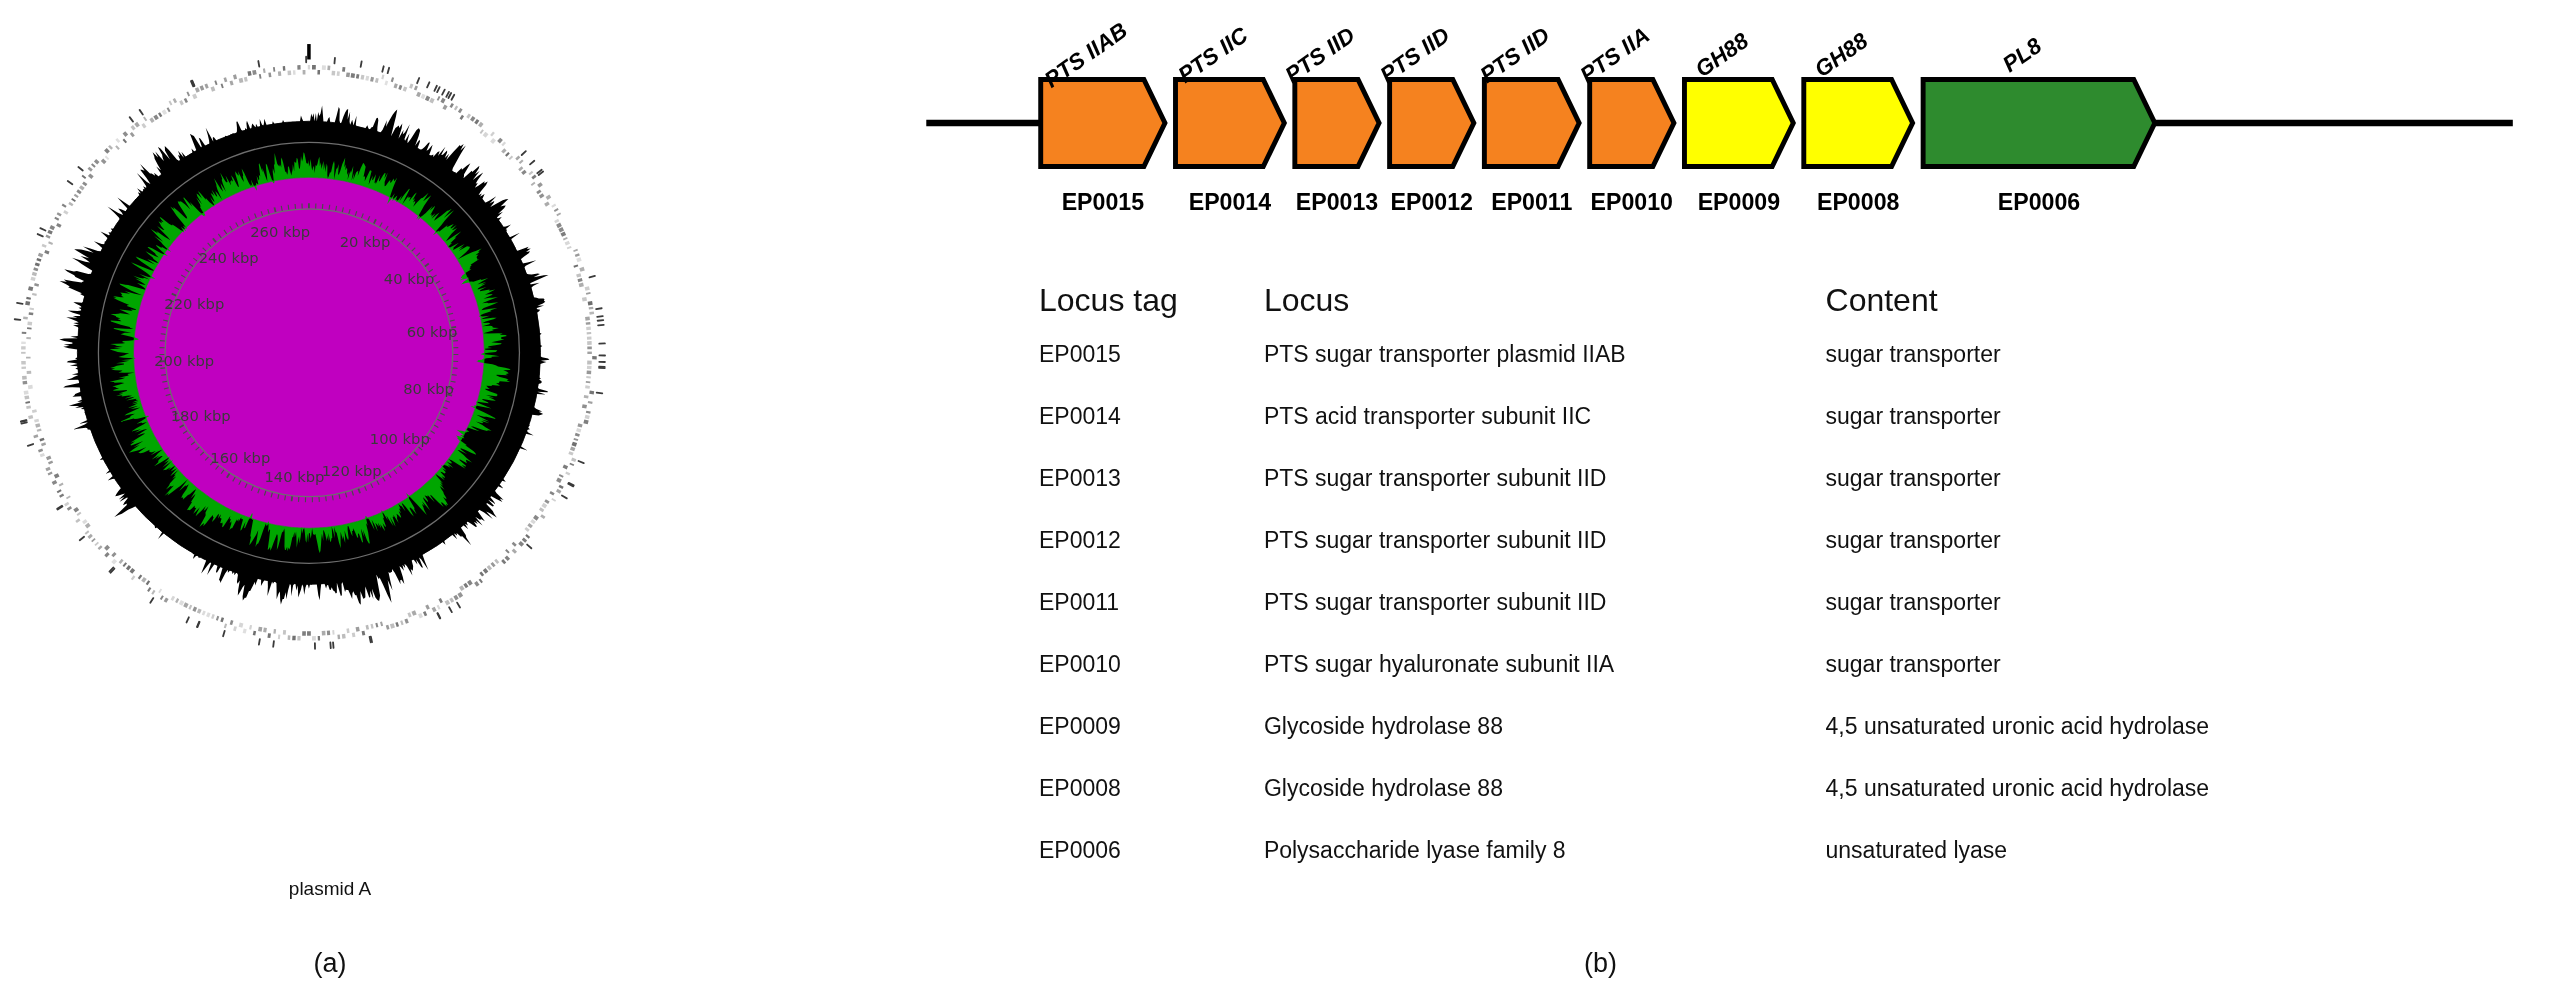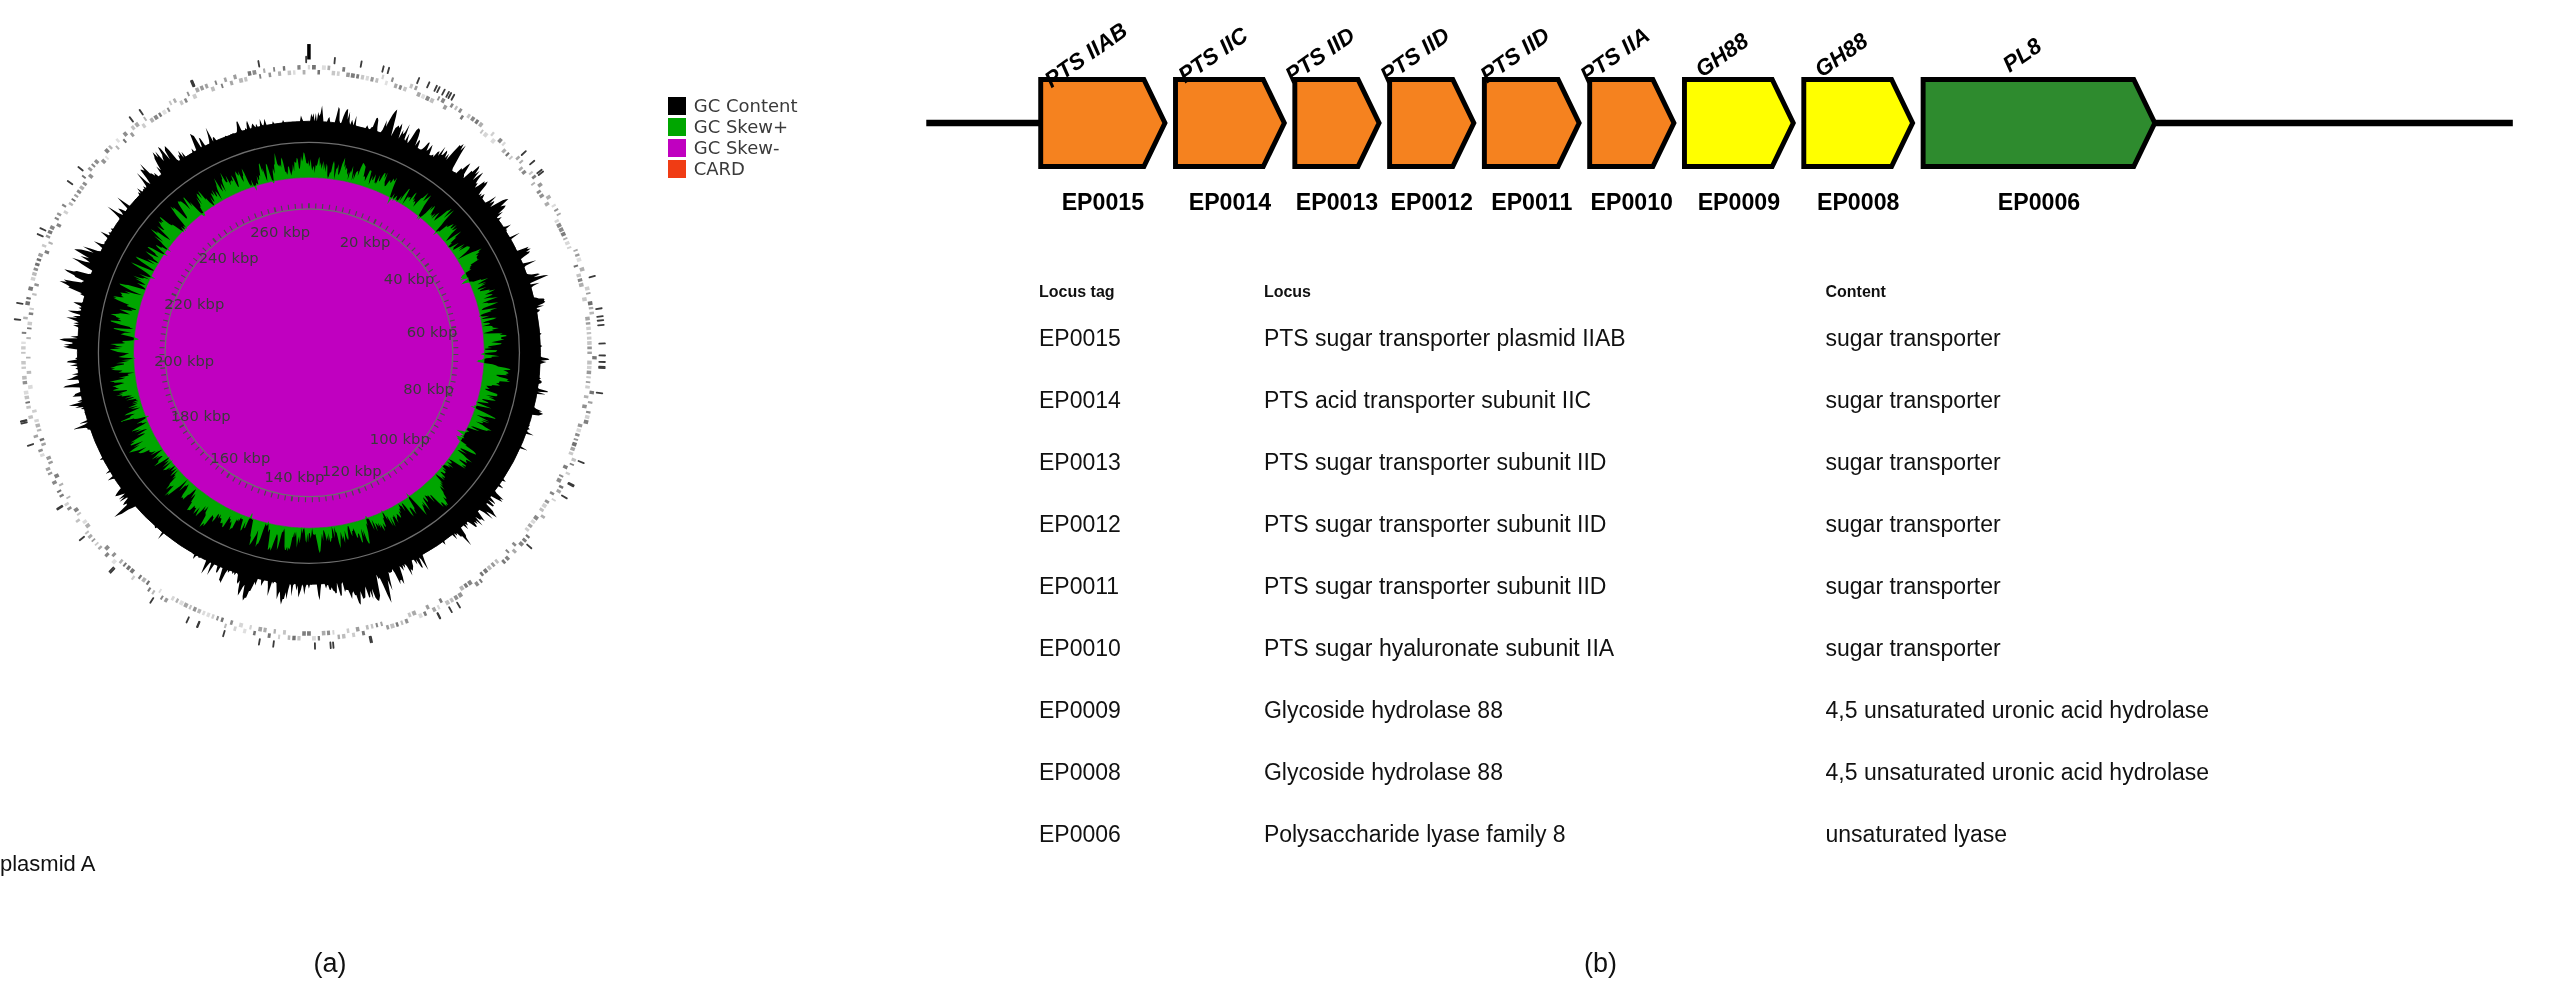--- a/index.html
+++ b/index.html
@@ -11,34 +11,34 @@
   #panel-a{left:0;top:0;width:828px;height:1006px;}
   #circos-wrap{position:absolute;left:7px;top:23px;width:660px;height:828px;}
   #circos-svg{display:block;}
 
   #legend{position:absolute;left:668px;top:95px;}
   .legend-row{display:flex;align-items:center;height:21px;}
   .legend-swatch{width:18px;height:18px;margin-right:7.7px;flex:0 0 auto;}
   .legend-label{font-size:18px;color:#3a3a3a;white-space:nowrap;
                 font-family:"DejaVu Sans",sans-serif;}
 
-  #plasmid-caption{position:absolute;left:0;top:851px;width:660px;
-                   font-size:22px;color:#111;}
+  #plasmid-caption{position:absolute;left:0;top:878px;width:660px;
+                   text-align:center;font-size:19px;color:#111;}
   #label-a{position:absolute;left:0;top:948px;width:660px;text-align:center;
            font-size:27px;color:#111;}
 
   
   #panel-b{left:828px;top:0;width:1748px;height:1006px;}
   #gene-diagram{position:absolute;left:0;top:0;width:1748px;height:239px;}
 
   #gene-table{position:absolute;left:211px;top:284px;width:1509px;
               border-collapse:collapse;}
   #gene-table th,#gene-table td{text-align:left;vertical-align:top;padding:0;
               font-size:23px;line-height:1;color:#111;font-weight:normal;}
-  #gene-table th{font-weight:bold;font-size:16px;padding-bottom:27px;}
+  #gene-table th{font-weight:normal;font-size:32px;padding-bottom:27px;}
   #gene-table td{padding-bottom:0;height:62px;}
   .col-locus{width:225px;}
   .col-name{width:562px;}
   .col-func{width:723px;}
 
   #label-b{position:absolute;left:562px;top:948px;width:421px;
            text-align:center;font-size:27px;color:#111;}
 </style>
 </head>
 <body>
@@ -630,38 +630,20 @@
         <text x="409.3" y="654.8" text-anchor="middle" font-family="&quot;DejaVu Sans&quot;,sans-serif" font-size="21" fill="#3a3a3a">140 kbp</text>
         <text x="332.2" y="626.7" text-anchor="middle" font-family="&quot;DejaVu Sans&quot;,sans-serif" font-size="21" fill="#3a3a3a">160 kbp</text>
         <text x="275.8" y="567.0" text-anchor="middle" font-family="&quot;DejaVu Sans&quot;,sans-serif" font-size="21" fill="#3a3a3a">180 kbp</text>
         <text x="252.3" y="488.3" text-anchor="middle" font-family="&quot;DejaVu Sans&quot;,sans-serif" font-size="21" fill="#3a3a3a">200 kbp</text>
         <text x="266.6" y="407.5" text-anchor="middle" font-family="&quot;DejaVu Sans&quot;,sans-serif" font-size="21" fill="#3a3a3a">220 kbp</text>
         <text x="315.6" y="341.6" text-anchor="middle" font-family="&quot;DejaVu Sans&quot;,sans-serif" font-size="21" fill="#3a3a3a">240 kbp</text>
         <text x="389.0" y="304.8" text-anchor="middle" font-family="&quot;DejaVu Sans&quot;,sans-serif" font-size="21" fill="#3a3a3a">260 kbp</text>
       </svg>
   </div>
 
-  <div id="legend">
-    <div class="legend-row">
-      <span class="legend-swatch" style="background: rgb(0, 0, 0);"></span>
-      <span class="legend-label">GC Content</span>
-    </div>
-    <div class="legend-row">
-      <span class="legend-swatch" style="background: rgb(0, 166, 0);"></span>
-      <span class="legend-label">GC Skew+</span>
-    </div>
-    <div class="legend-row">
-      <span class="legend-swatch" style="background: rgb(192, 0, 192);"></span>
-      <span class="legend-label">GC Skew-</span>
-    </div>
-    <div class="legend-row">
-      <span class="legend-swatch" style="background: rgb(240, 60, 20);"></span>
-      <span class="legend-label">CARD</span>
-    </div>
-  </div>
 
   <div id="plasmid-caption">plasmid A</div>
   <div id="label-a">(a)</div>
 </div>
 
 <div class="panel" id="panel-b">
 
   <svg id="gene-diagram" viewBox="0 0 2490 340">
       <line x1="140" y1="175" x2="303" y2="175" stroke="#000" stroke-width="9"></line>
       <line x1="1890" y1="175" x2="2400" y2="175" stroke="#000" stroke-width="9"></line>

